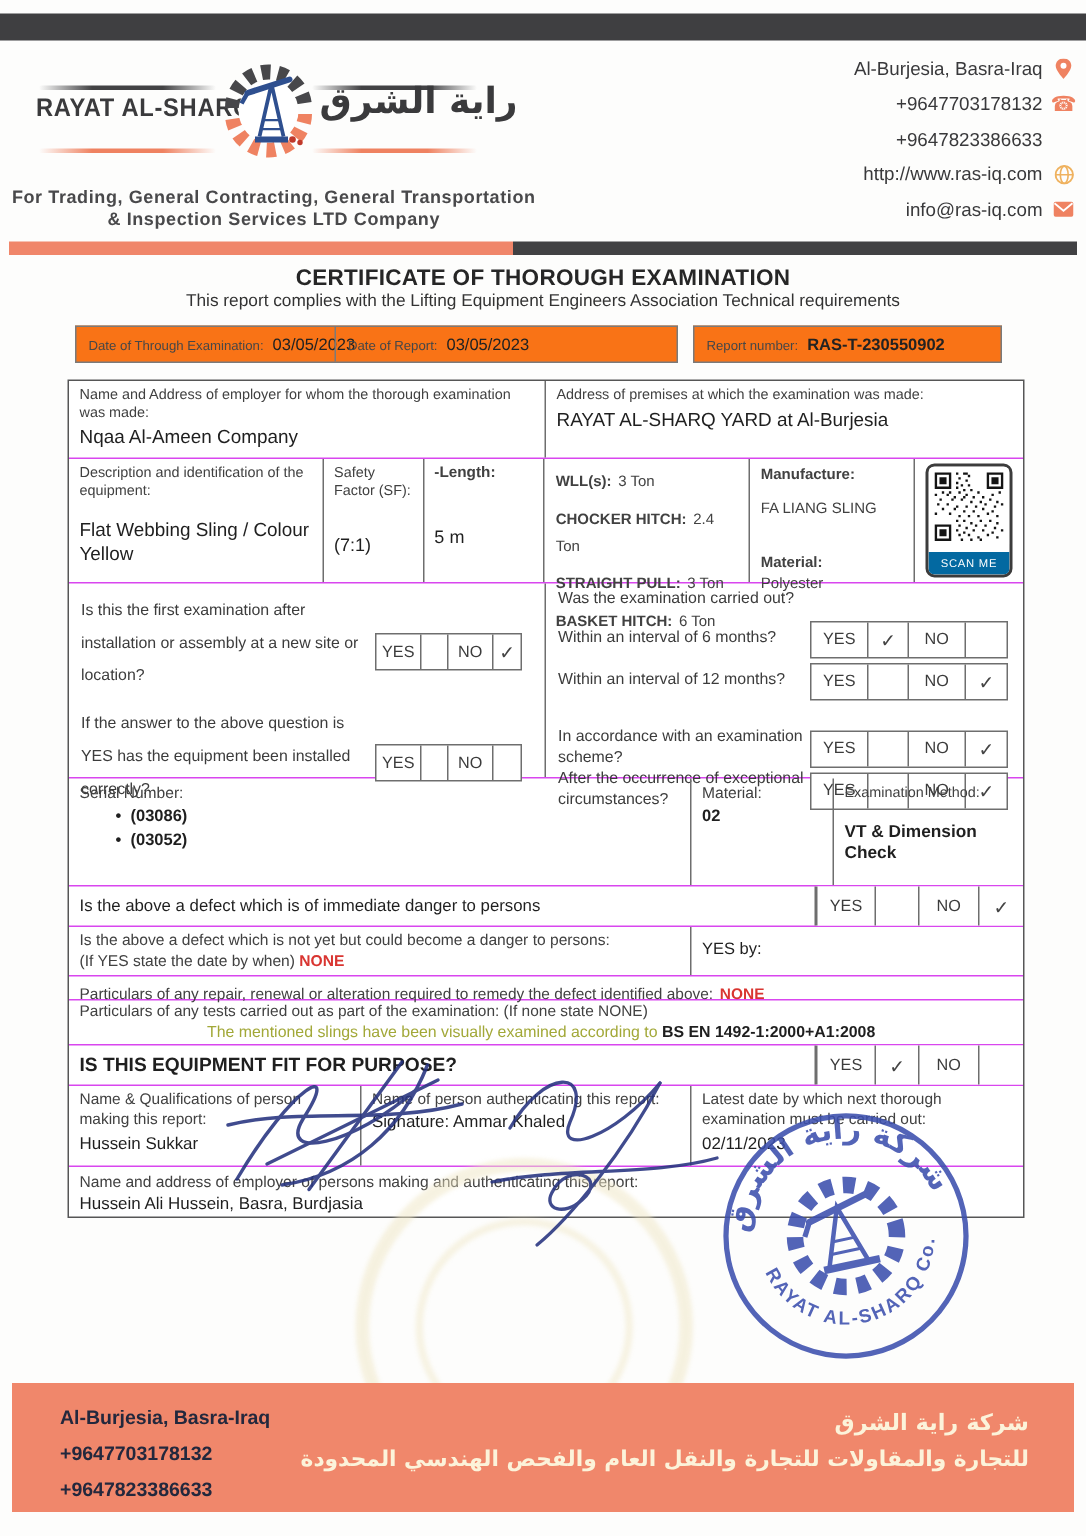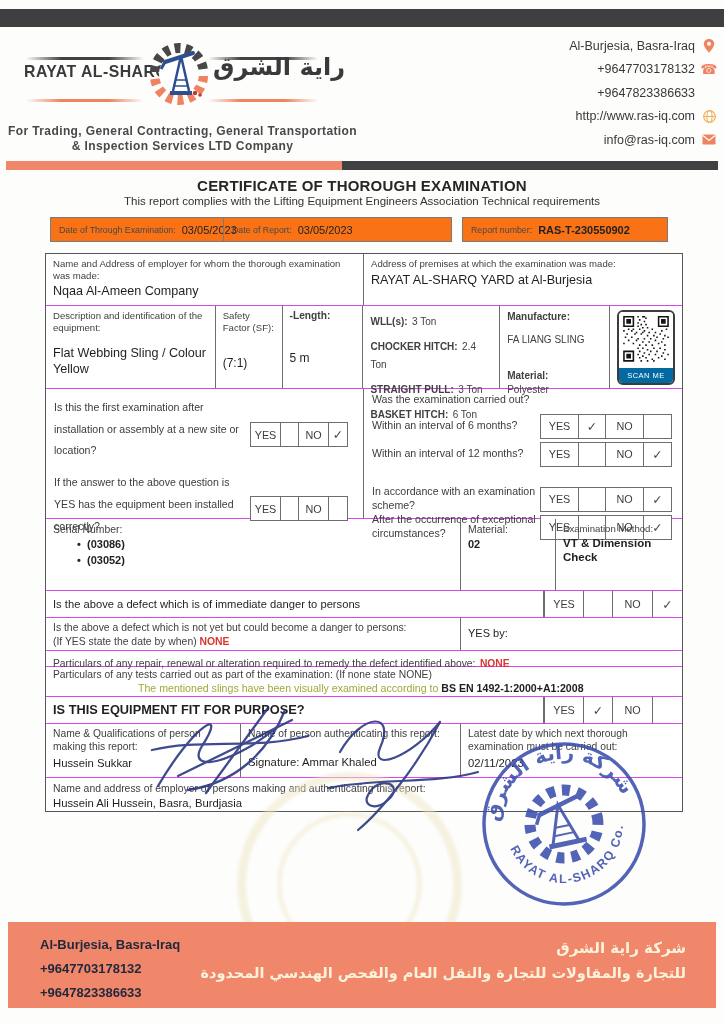--- a/index.html
+++ b/index.html
@@ -277,21 +277,21 @@
         <div class="lbl" style="font-size:10.4px">Serial Number:</div>
         <div class="val bold" style="font-size:11px;padding-left:24px;margin-top:2px"><span>•</span>&nbsp;&nbsp;<span>(03086)</span></div>
         <div class="val bold" style="font-size:11px;padding-left:24px;margin-top:2px"><span>•</span>&nbsp;&nbsp;<span>(03052)</span></div>
       </div>
       <div class="cell" style="width:95px">
         <div class="lbl" style="font-size:10.4px">Material:</div>
         <div class="val bold" style="font-size:11px;margin-top:2px">02</div>
       </div>
       <div class="cell" style="flex:1">
         <div class="lbl">Examination Method:</div>
-        <div class="val bold" style="font-size:11.5px;margin-top:1px">VT &amp; Dimension Check</div>
+        <div class="val bold" style="font-size:11.5px;margin-top:13px">VT &amp; Dimension Check</div>
       </div>
     </div>
 
     <div class="trow" style="height:27px">
       <div class="cell" style="flex:1;display:flex;align-items:center">
         <span class="val" style="font-size:11.2px">Is the above a defect which is of immediate danger to persons</span>
       </div>
       <div class="yn yn-l" style="border:none;height:100%">
         <span class="l" style="border-left:1px solid #6e6e6e">YES</span>
         <span class="m" style="border-left:none"></span>
@@ -336,21 +336,21 @@
       </div>
     </div>
 
     <div class="trow" style="height:54px">
       <div class="cell" style="width:195px">
         <div class="lbl" style="font-size:10.3px;width:160px">Name &amp; Qualifications of person making this report:</div>
         <div class="val" style="font-size:11.3px;margin-top:2px">Hussein Sukkar</div>
       </div>
       <div class="cell" style="width:220px">
         <div class="lbl" style="font-size:10.3px">Name of person authenticating this report:</div>
-        <div class="val" style="font-size:11.3px;margin-top:14px">Signature: Ammar Khaled</div>
+        <div class="val" style="font-size:11.3px;">Signature: Ammar Khaled</div>
       </div>
       <div class="cell" style="flex:1">
         <div class="lbl" style="font-size:10.3px;width:190px">Latest date by which next thorough examination must be carried out:</div>
         <div class="val" style="font-size:11.3px;margin-top:2px">02/11/2023</div>
       </div>
     </div>
 
     <div class="trow" style="height:33px;border-bottom:none">
       <div class="cell" style="flex:1">
         <div class="lbl" style="font-size:10.4px">Name and address of employer of persons making and authenticating this report:</div>

